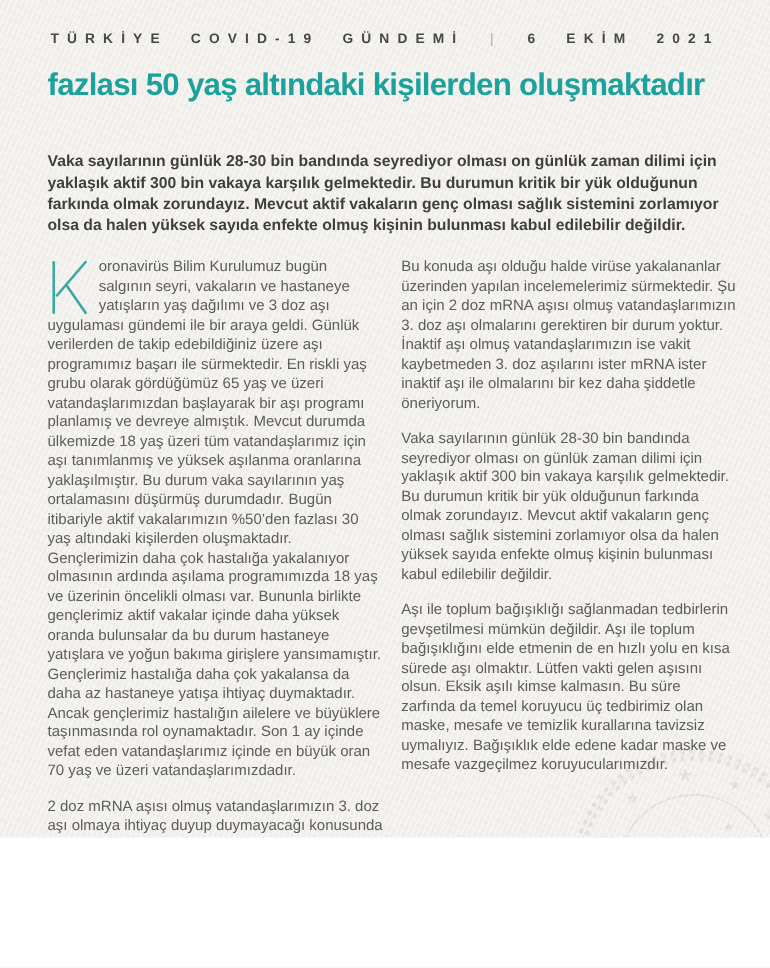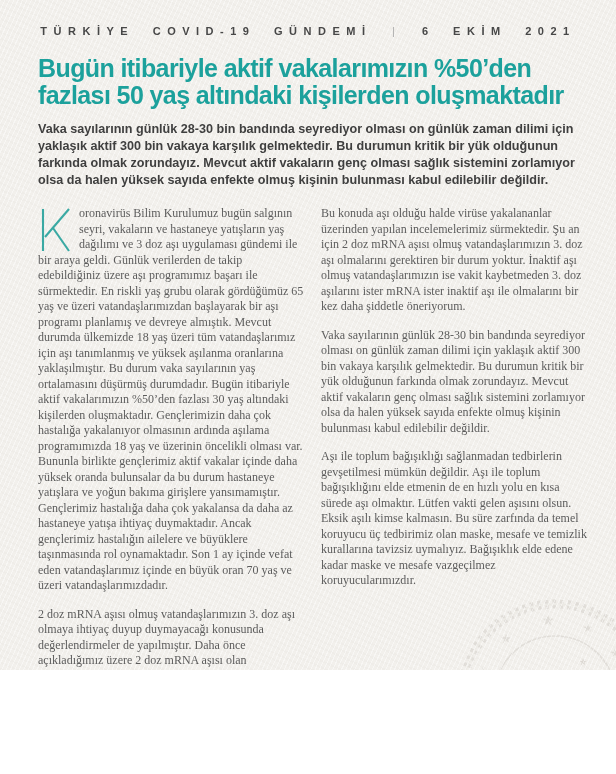--- a/index.html
+++ b/index.html
@@ -34,21 +34,21 @@
   }
   .headline span { display:block; white-space:nowrap; }
   .intro {
     position:absolute; top:121px; left:38px; width:546px;
     margin:0;
     font-size:12.6px; line-height:17px; font-weight:bold;
     color:#3f3f3f;
   }
   .columns {
     position:absolute; top:206px; left:38px; width:552px;
-    display:flex; gap:14px;font-family:Liberation Serif, serif;
+    display:flex; gap:14px;
   }
   .col { width:269px; font-size:12px; line-height:15.5px; color:#5c5c5c; }
   .col p { margin:0 0 13px 0; }
   .dropcap {
     float:left;
     width:34px; height:44px;
     margin:2px 7px 0 0;
   }
   .signature { position:absolute; left:322px; top:710px; }
   .sig-name {
@@ -104,21 +104,20 @@
 
   <div class="texture"></div>
 
   <div class="masthead">
     <span>TÜRKİYE COVID-19 GÜNDEMİ</span>
     <span class="sep">|</span>
     <span>6 EKİM 2021</span>
   </div>
 
   <h1 class="headline">
-    <span>Bugün itibariyle aktif vakalarımızın %50’den</span>
     <span>fazlası 50 yaş altındaki kişilerden oluşmaktadır</span>
   </h1>
 
   <p class="intro">Vaka sayılarının günlük 28-30 bin bandında seyrediyor olması on günlük zaman dilimi için yaklaşık aktif 300 bin vakaya karşılık gelmektedir. Bu durumun kritik bir yük olduğunun farkında olmak zorundayız. Mevcut aktif vakaların genç olması sağlık sistemini zorlamıyor olsa da halen yüksek sayıda enfekte olmuş kişinin bulunması kabul edilebilir değildir.</p>
 
   <div class="columns">
     <div class="col">
       <p>
         <svg class="dropcap" viewBox="0 0 34 44" aria-hidden="true">
           <g stroke="#3aa9a3" stroke-width="2.1" fill="none" stroke-linecap="butt">

